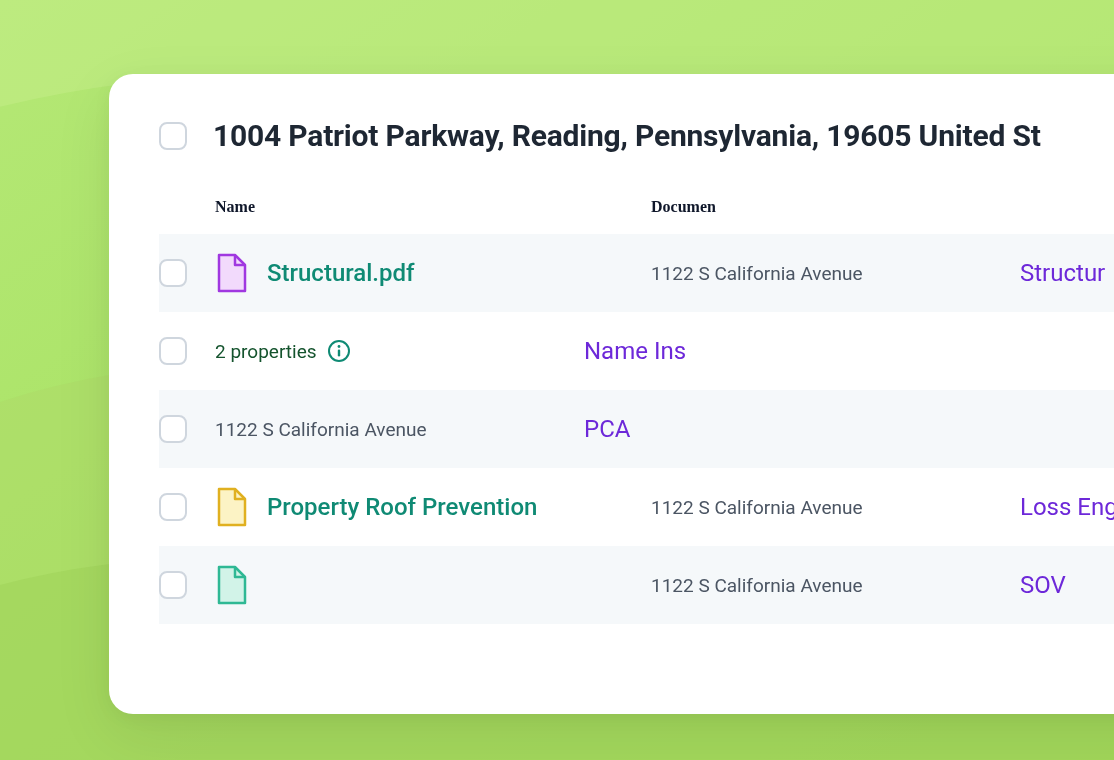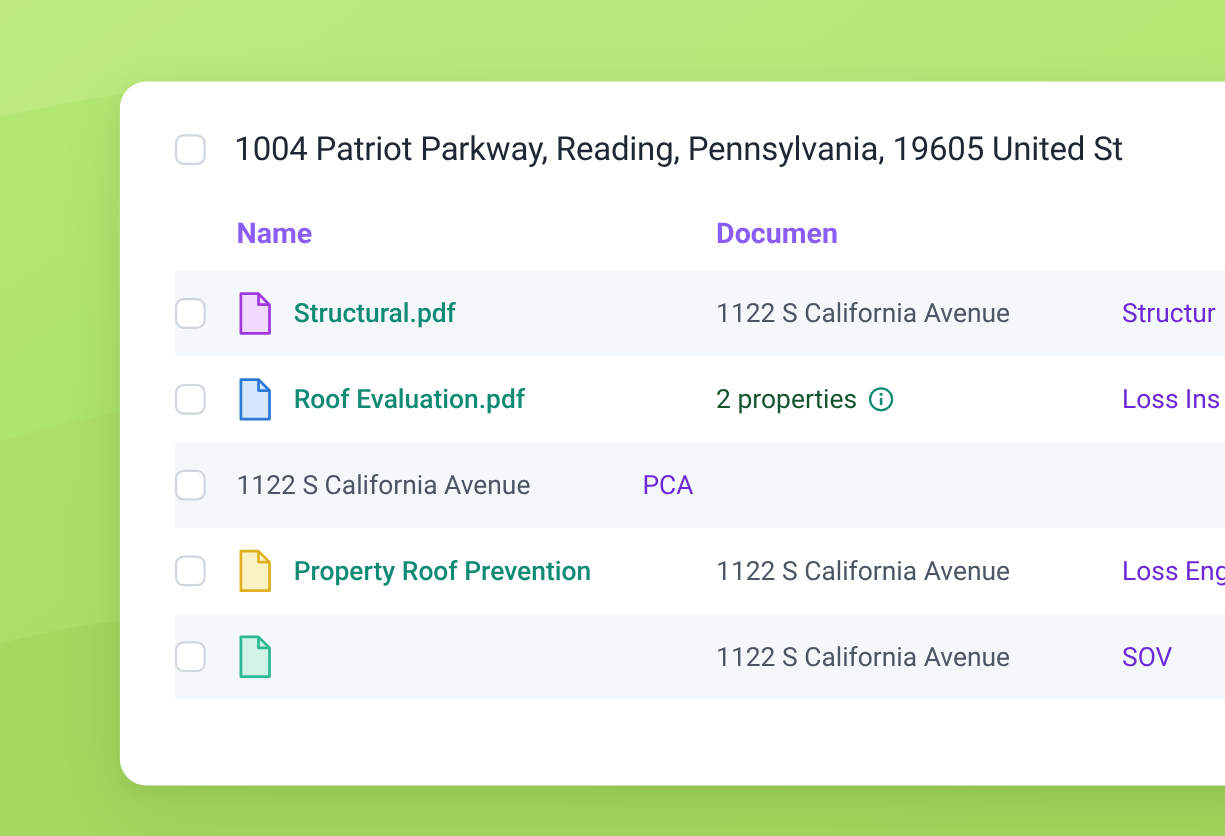--- a/index.html
+++ b/index.html
@@ -36,35 +36,36 @@
     width: 28px;
     height: 28px;
     border: 2.5px solid #cfd6de;
     border-radius: 8px;
     background: #fff;
     cursor: pointer;
     flex-shrink: 0;
   }
   .header-title {
     font-size: 30px;
-    font-weight: 400;
+    font-weight: 700;
     color: #1e2733;
     white-space: nowrap;
     letter-spacing: -0.2px;
   }
   .columns-row {
     display: flex;
     align-items: center;
     padding-left: 56px;
     margin-bottom: 18px;
   }
   .col-header {
-    font-size: 26px;
+    font-size: 16px;
     font-weight: 700;
-    color: #8b5cf6;
+    color: #0f172a;
+    font-family: Liberation Serif, serif;
   }
   .col-name { width: 436px; }
   .col-prop { width: 369px; }
   .col-doc { flex: 1; }
   .table-body { }
   .row {
     display: flex;
     align-items: center;
     height: 78px;
     padding-left: 0;
@@ -79,21 +80,21 @@
   }
   .row .cell-name {
     width: 436px;
     display: flex;
     align-items: center;
     gap: 20px;
     flex-shrink: 0;
   }
   .row .cell-prop {
     width: 369px;
-    font-size: 24px;
+    font-size: 19px;
     color: #4b5563;
     flex-shrink: 0;
     display: flex;
     align-items: center;
   }
   .row .cell-doc {
     font-size: 24px;
     color: #6d28d9;
     white-space: nowrap;
   }
@@ -162,38 +163,31 @@
       <div class="cell-prop">
         <span>1122 S California Avenue</span>
       </div>
       <div class="cell-doc">Structur</div>
     </div>
 
     <div class="row">
       <div class="cell-check">
         <div class="checkbox"></div>
       </div>
-      <div class="cell-name">
-        <svg class="file-icon" viewBox="0 0 32 40">
-          <path d="M4 2 L20 2 L30 12 L30 38 L4 38 Z" stroke-width="2.5" stroke-linejoin="round" fill="#d5e8fb" stroke="#2d7ad6"></path>
-          <path d="M20 2 L20 12 L30 12" fill="none" stroke-width="2.5" stroke-linejoin="round" stroke="#2d7ad6"></path>
-        </svg>
-        <span class="filename">Roof Evaluation.pdf</span>
-      </div>
       <div class="cell-prop">
         <span class="prop-link">2 properties</span>
         <span class="info-icon">
           <svg width="24" height="24" viewBox="0 0 24 24">
             <circle cx="12" cy="12" r="10" fill="none" stroke="#0f8a74" stroke-width="2"></circle>
             <circle cx="12" cy="7.5" r="1.4" fill="#0f8a74"></circle>
             <rect x="10.8" y="10.5" width="2.4" height="7" rx="1.2" fill="#0f8a74"></rect>
           </svg>
         </span>
       </div>
-      <div class="cell-doc">Loss Ins</div>
+      <div class="cell-doc">Name Ins</div>
     </div>
 
     <div class="row shaded">
       <div class="cell-check">
         <div class="checkbox"></div>
       </div>
       <div class="cell-prop">
         <span>1122 S California Avenue</span>
       </div>
       <div class="cell-doc">PCA</div>

